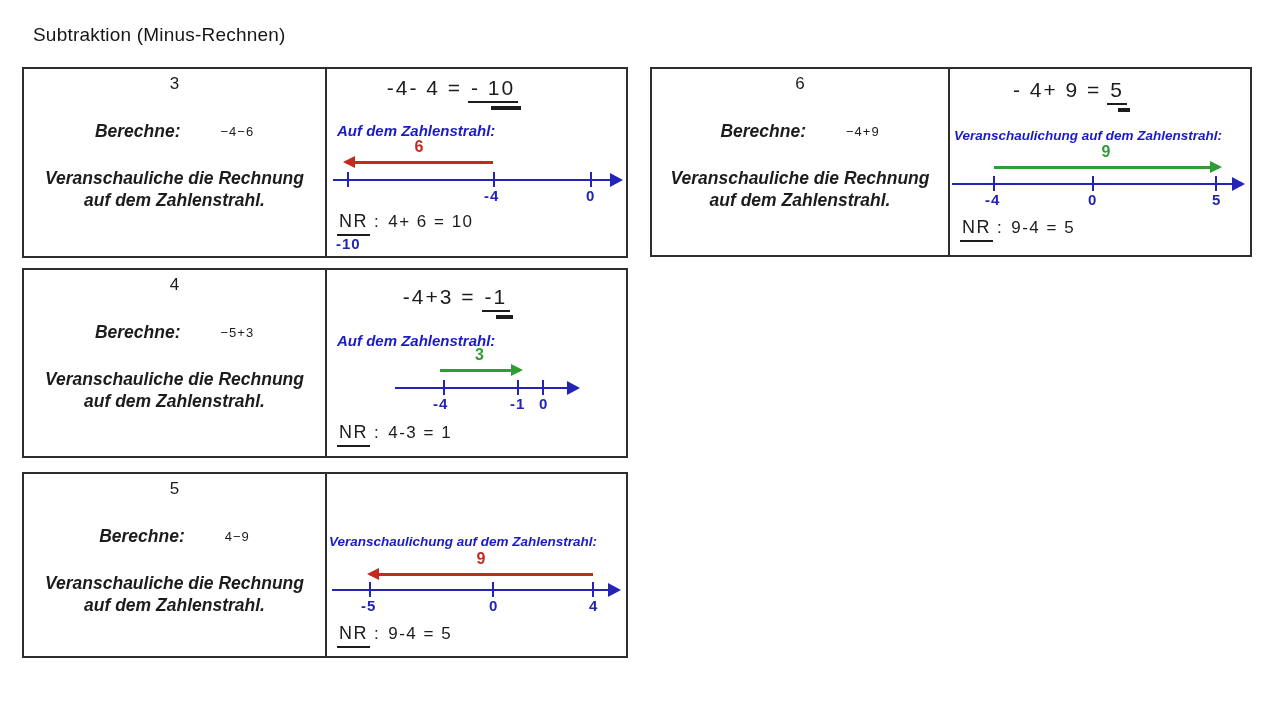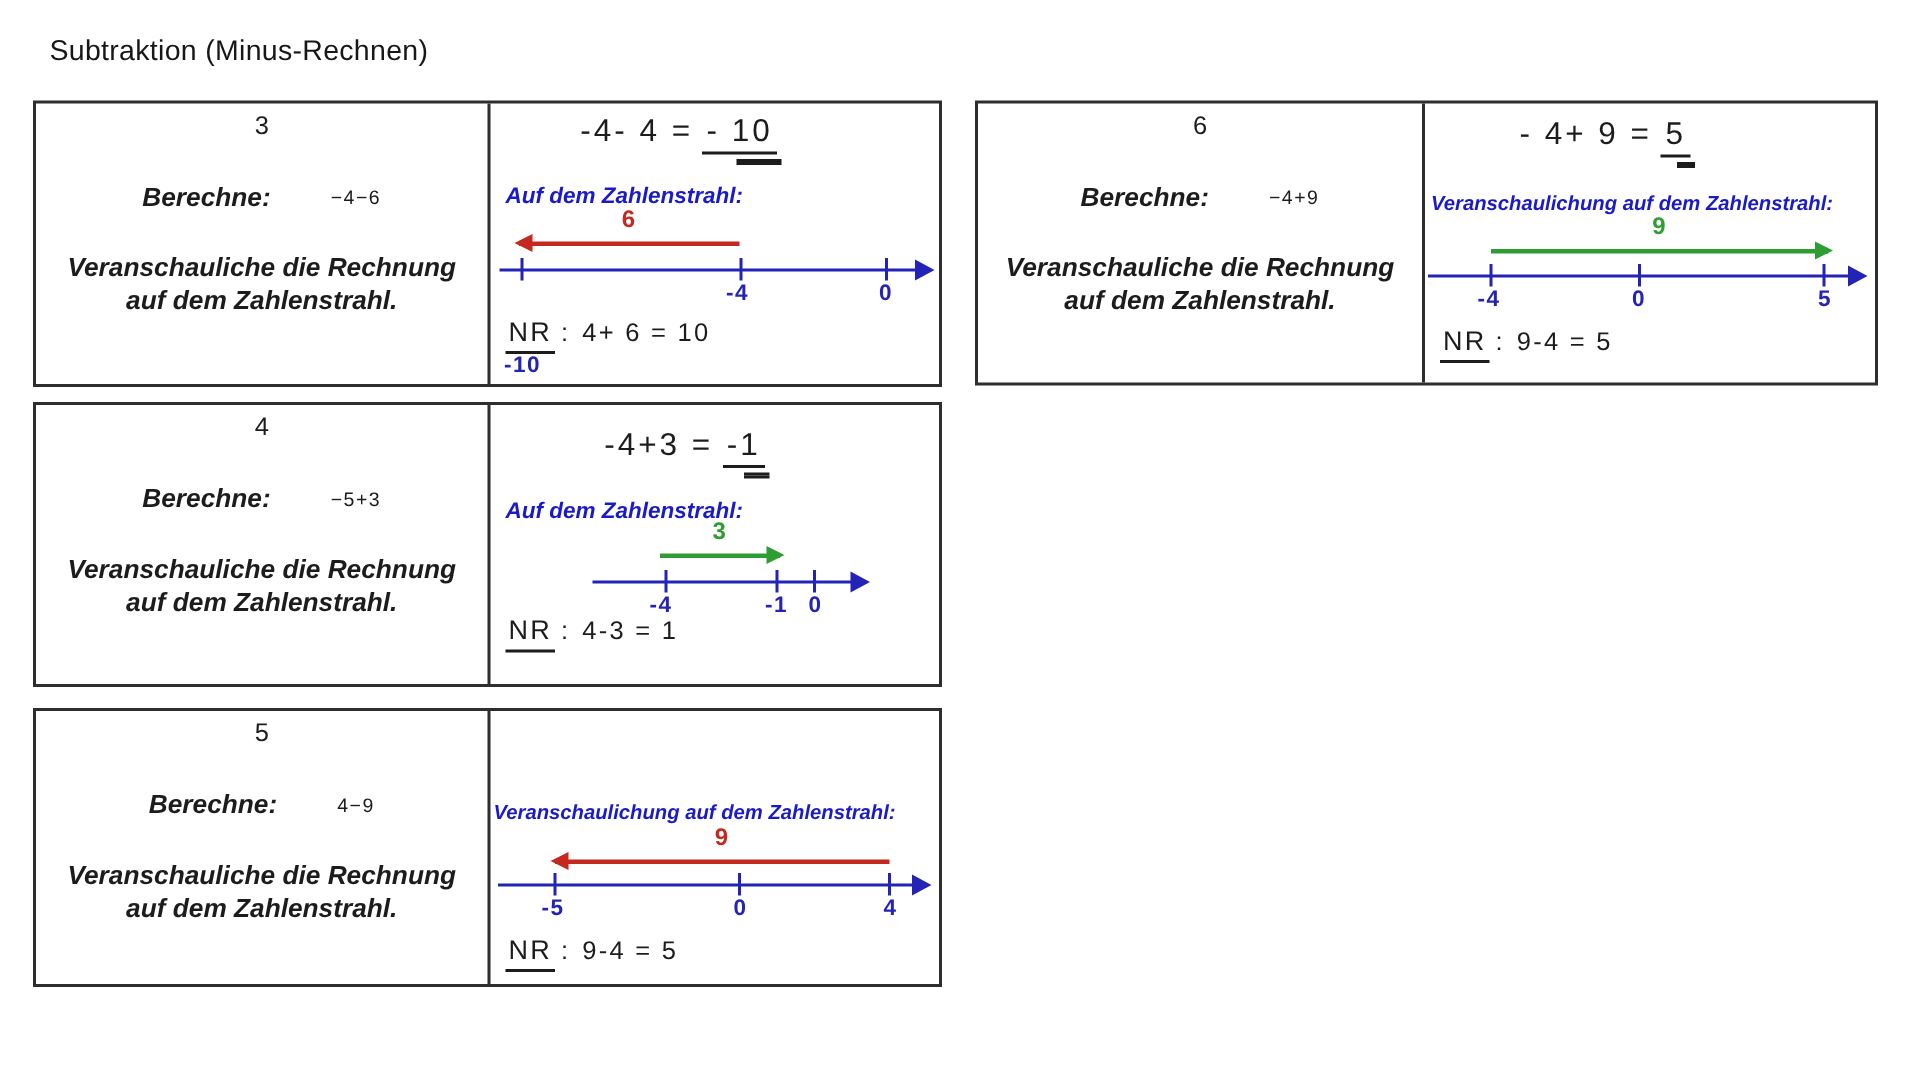--- a/index.html
+++ b/index.html
@@ -119,21 +119,21 @@
       </div>
       <div class="nl" style="left:68px;top:117px;width:180px;">
         <span class="head"></span>
       </div>
       <span class="tick" style="left:116px;top:110px;"></span>
       <span class="tick" style="left:190px;top:110px;"></span>
       <span class="tick" style="left:215px;top:110px;"></span>
       <span class="nl-num" style="left:106px;top:125px;">-4</span>
       <span class="nl-num" style="left:183px;top:125px;">-1</span>
       <span class="nl-num" style="left:212px;top:125px;">0</span>
-      <div class="nr-row hw" style="left:10px;top:140px;">
+      <div class="nr-row hw" style="left:10px;top:152px;">
         <span class="nr-label">NR</span><span class="nr-colon">:</span><span>4-3  = 1</span>
       </div>
     </div>
   </section>
 
   <section class="card" style="left:22px;top:472px;width:606px;height:186px;">
     <div class="left-panel">
       <div class="card-number">5</div>
       <div class="berechne-row">
         <span class="berechne-label">Berechne:</span>

